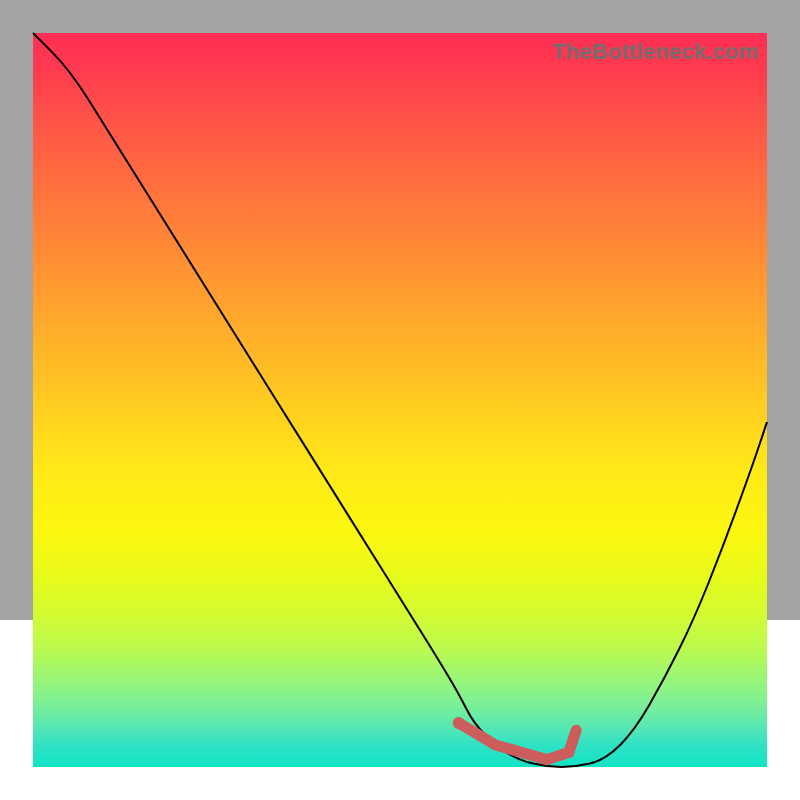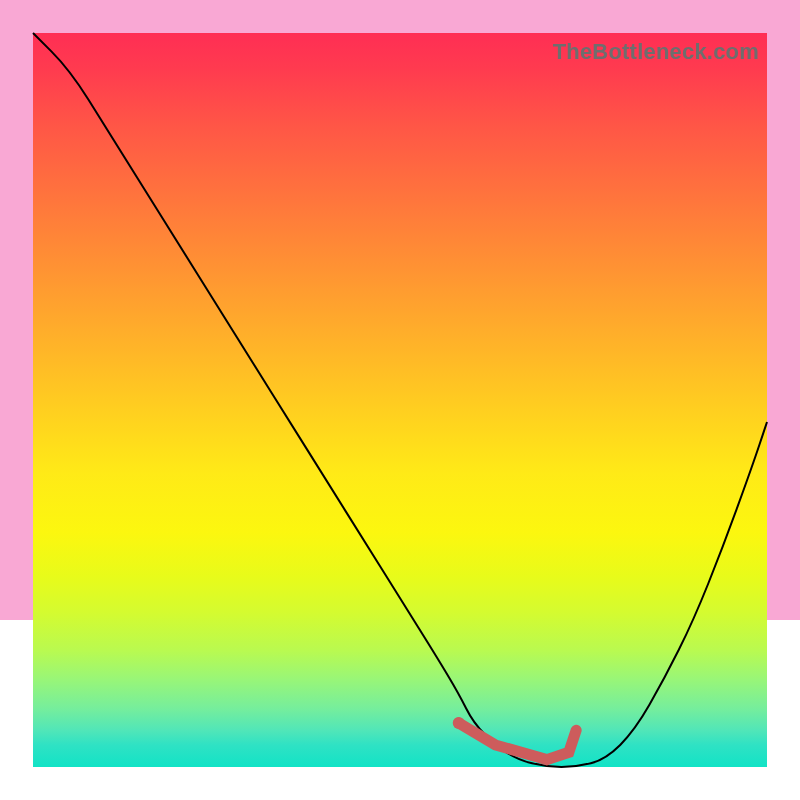--- a/index.html
+++ b/index.html
@@ -1,21 +1,21 @@
 <!DOCTYPE html>
 <html><head>
 <meta charset="utf-8">
 <style>
   * { margin: 0; padding: 0; box-sizing: border-box; }
   html, body { width: 800px; height: 800px; overflow: hidden; }
   .container {
     width: 800px;
     height: 620px;
     position: relative;
-    background: #f9a8d4;
+    background: #a3a3a3;
   }
   .plot-area {
     position: absolute;
     left: 33px;
     top: 33px;
     width: 734px;
     height: 734px;
     background: linear-gradient(to bottom,
       #ff2e54 0%,
       #ff3b4f 5%,

